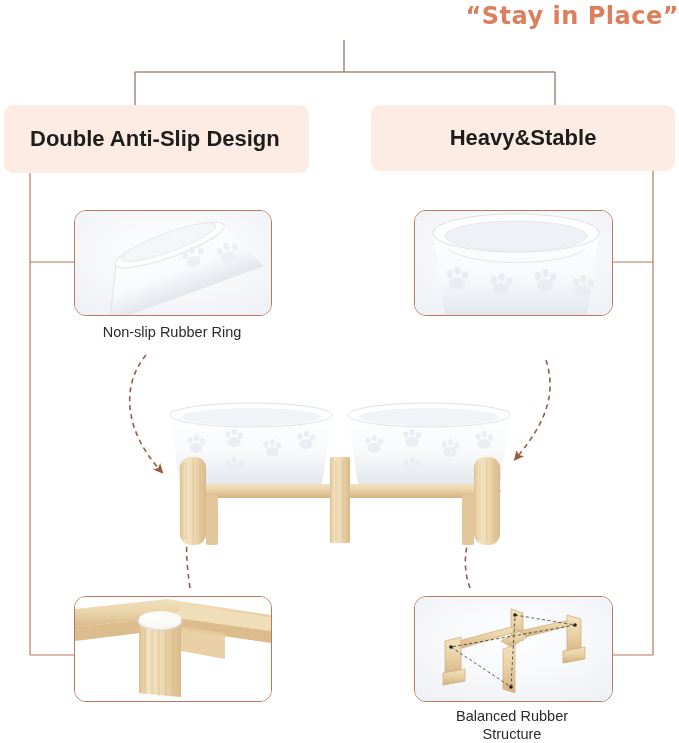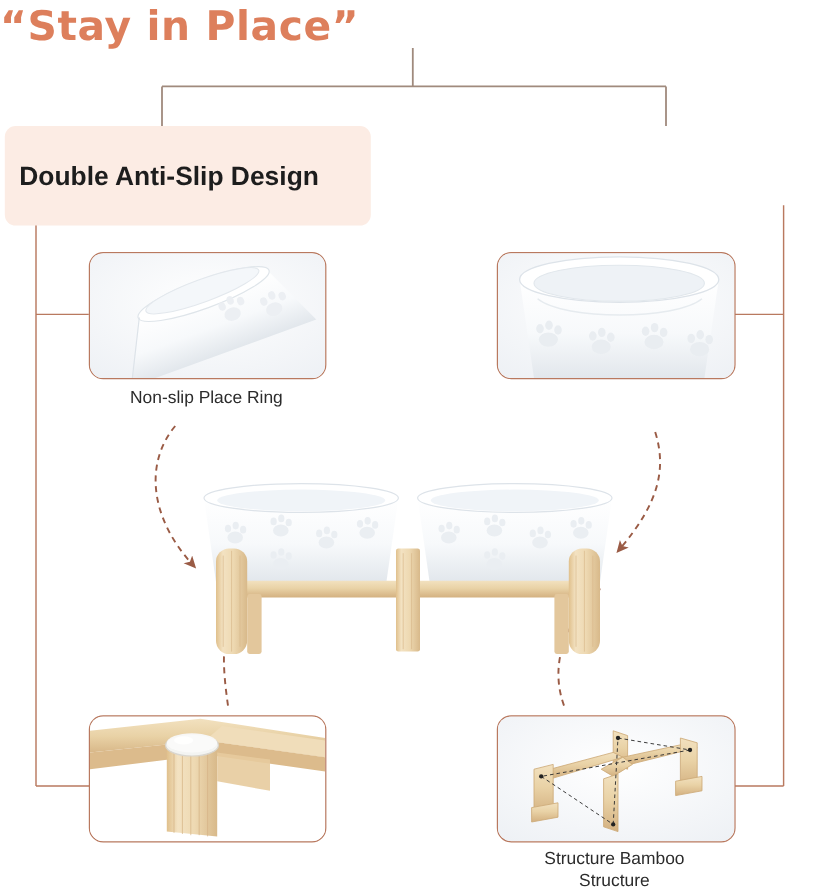--- a/index.html
+++ b/index.html
@@ -17,22 +17,22 @@
     height: 743px;
     background: #ffffff;
     overflow: hidden;
   }
   
   #title {
     position: absolute;
     left: 0;
     top: 2px;
     width: 679px;
-    text-align: left;
-    font-size: 34px;
+    text-align: right;
+    font-size: 24px;
     font-weight: bold;
     letter-spacing: 0.5px;
     color: #dd7f5c;
     font-family: "DejaVu Sans", sans-serif;
     white-space: nowrap;
   }
   
   #connectors {
     position: absolute;
     left: 0;
@@ -47,21 +47,21 @@
     background: #fcece4;
     border-radius: 9px;
     display: flex;
     align-items: center;
     justify-content: center;
     color: #1d1d1d;
     font-weight: bold;
     font-size: 22px;
     font-family: "Liberation Sans", sans-serif;
   }
-  #cat-left  { left: 4px;   top: 105px; width: 305px; height: 83px; justify-content: flex-start; padding-left: 12px; box-sizing: border-box; }
+  #cat-left  { left: 4px;   top: 105px; width: 305px; height: 68px; justify-content: flex-start; padding-left: 26px; box-sizing: border-box; }
   #cat-right { left: 371px; top: 105px; width: 304px; height: 66px; }
 
   
   .thumb {
     position: absolute;
     border: 1.4px solid #b9795f;
     border-radius: 12px;
     overflow: hidden;
     background: #f4f6f8;
   }
@@ -150,20 +150,21 @@
 
     <g stroke="#9a5b45" stroke-width="1.6" fill="none" stroke-dasharray="5 4" marker-end="url(#arrowhead)">
       <path d="M146,355 C121,385 124,430 160,470"></path>
       <path d="M546,360 C556,392 548,420 517,457"></path>
       <path d="M190,588 C186,560 185,540 190,524"></path>
       <path d="M470,588 C458,555 470,520 497,494"></path>
     </g>
   </svg>
 
   <div class="cat-box" id="cat-left">Double Anti-Slip Design</div>
+  <div class="cat-box" id="cat-right">Heavy&amp;Stable</div>
 
   <div class="thumb" id="thumb-tl">
     <svg viewBox="0 0 196 104" width="196" height="104">
       <rect x="0" y="0" width="196" height="104" fill="url(#thumbBg)"></rect>
       <g transform="rotate(-20 98 52)">
         <path d="M18,86 L44,34 L158,34 L182,86 Z" fill="url(#ceramicG)"></path>
         <ellipse cx="101" cy="34" rx="58" ry="12" fill="#ffffff" stroke="#dfe5ea" stroke-width="1"></ellipse>
         <ellipse cx="101" cy="31" rx="50" ry="9.5" fill="#f4f7fa" stroke="#e3e8ed" stroke-width="0.9"></ellipse>
         <path d="M44,34 L18,86" stroke="#dde3e9" stroke-width="1" fill="none"></path>
         <g fill="#eceff3" opacity="0.95">
@@ -173,21 +174,21 @@
           <ellipse cx="128" cy="50" rx="3" ry="3.6"></ellipse>
           <ellipse cx="152" cy="66" rx="7" ry="5.5"></ellipse>
           <ellipse cx="146" cy="57" rx="3" ry="3.6"></ellipse>
           <ellipse cx="154" cy="54.5" rx="3" ry="3.6"></ellipse>
           <ellipse cx="162" cy="58" rx="3" ry="3.6"></ellipse>
         </g>
       </g>
     </svg>
   </div>
   <div class="caption" id="cap-tl">
-    <div>Non-slip Place Ring</div>
+    <div>Non-slip Rubber Ring</div>
   </div>
 
   <div class="thumb" id="thumb-tr">
     <svg viewBox="0 0 197 104" width="197" height="104">
       <rect x="0" y="0" width="197" height="104" fill="url(#thumbBg)"></rect>
       <path d="M18,22 L30,104 L172,104 L184,22 Z" fill="url(#ceramicG)"></path>
       <ellipse cx="101" cy="22" rx="83" ry="19" fill="#ffffff" stroke="#dde3e9" stroke-width="1.1"></ellipse>
       <ellipse cx="101" cy="25" rx="71" ry="15" fill="#eef2f6" stroke="#e1e7ec" stroke-width="0.9"></ellipse>
       <path d="M33,38 C55,56 148,56 170,38" stroke="#e6ebef" stroke-width="1.2" fill="none"></path>
       <g fill="#e9edf1" opacity="0.95">
@@ -264,21 +265,21 @@
       </g>
       <g fill="#222222">
         <circle cx="100" cy="18" r="1.8"></circle>
         <circle cx="160" cy="28" r="1.8"></circle>
         <circle cx="36" cy="50" r="1.8"></circle>
         <circle cx="96" cy="90" r="1.8"></circle>
       </g>
     </svg>
   </div>
   <div class="caption" id="cap-br">
-    <div>Structure Bamboo</div>
+    <div>Balanced Rubber</div>
     <div>Structure</div>
   </div>
 
   <div id="hero">
     <svg viewBox="0 0 380 175" width="380" height="175">
 
       <g>
         <path d="M20,30 L30,100 L172,100 L182,30 Z" fill="url(#ceramicG)"></path>
         <ellipse cx="101" cy="30" rx="81" ry="12" fill="#ffffff" stroke="#dde3e9" stroke-width="1"></ellipse>
         <ellipse cx="101" cy="32" rx="70" ry="9" fill="#f0f4f8"></ellipse>

